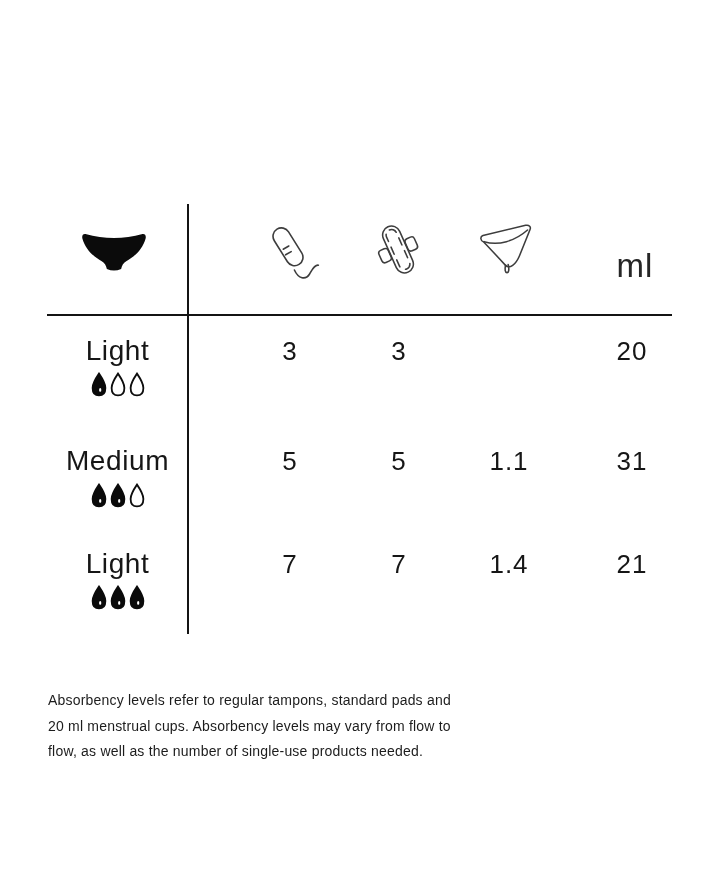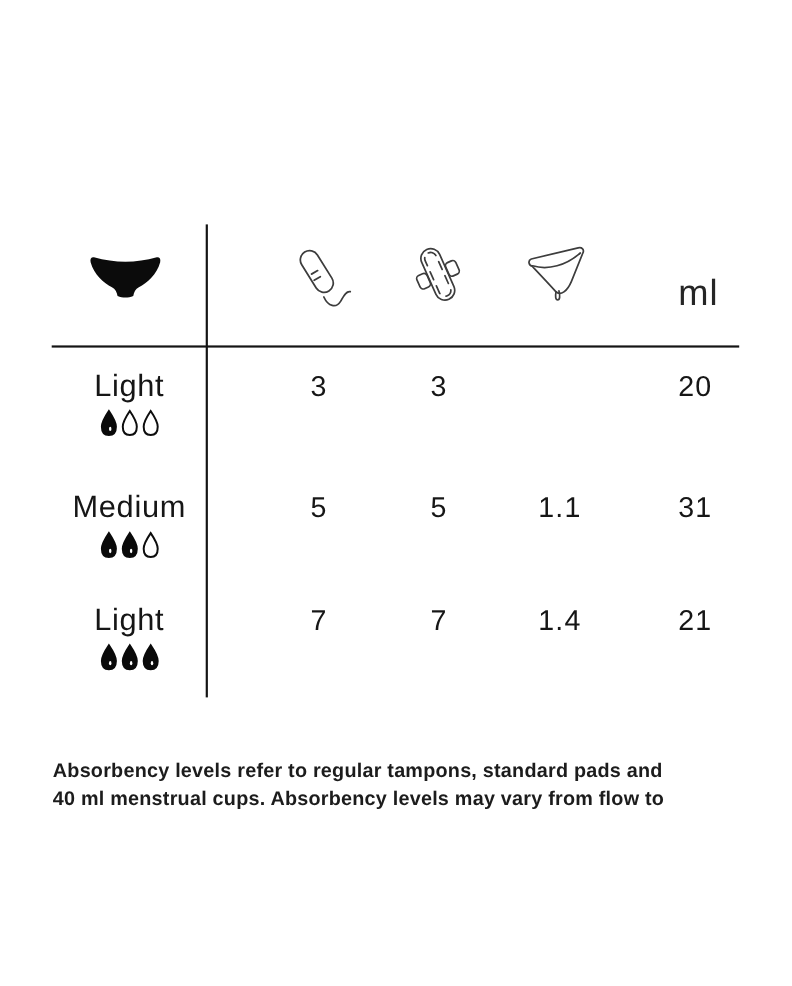--- a/index.html
+++ b/index.html
@@ -66,22 +66,22 @@
   
   .icon svg { display: block; }
   .stroke-icon path, .stroke-icon rect, .stroke-icon line {
     fill: none; stroke: #3d3d3d; stroke-width: 2;
     stroke-linecap: round; stroke-linejoin: round;
   }
 
   
   .footnote {
     left: 48px; top: 662px; width: 630px;
-    font-size: 18px; line-height: 25.5px;
-    letter-spacing: 0.2px; color: #1c1c1c; font-weight: bold;
+    font-size: 14px; line-height: 25.5px;
+    letter-spacing: 0.2px; color: #1c1c1c;
   }
   .footnote span { display: block; white-space: nowrap; }
 </style>
 </head>
 <body>
 
 <div class="page">
 
   <div class="abs v-line"></div>
   <div class="abs h-line"></div>
@@ -174,16 +174,17 @@
         <ellipse class="gleam" cx="13.6" cy="24.2" rx="1.5" ry="2.6"></ellipse>
       </svg>
   </div>
   <div class="abs val c2 r3">7</div>
   <div class="abs val c3 r3">7</div>
   <div class="abs val c4 r3">1.4</div>
   <div class="abs val c5 r3">21</div>
 
   <div class="abs footnote">
     <span>Absorbency levels refer to regular tampons, standard pads and</span>
-    <span>40 ml menstrual cups. Absorbency levels may vary from flow to</span>
+    <span>20 ml menstrual cups. Absorbency levels may vary from flow to</span>
+    <span>flow, as well as the number of single-use products needed.</span>
   </div>
 
 </div>
 
 </body></html>

